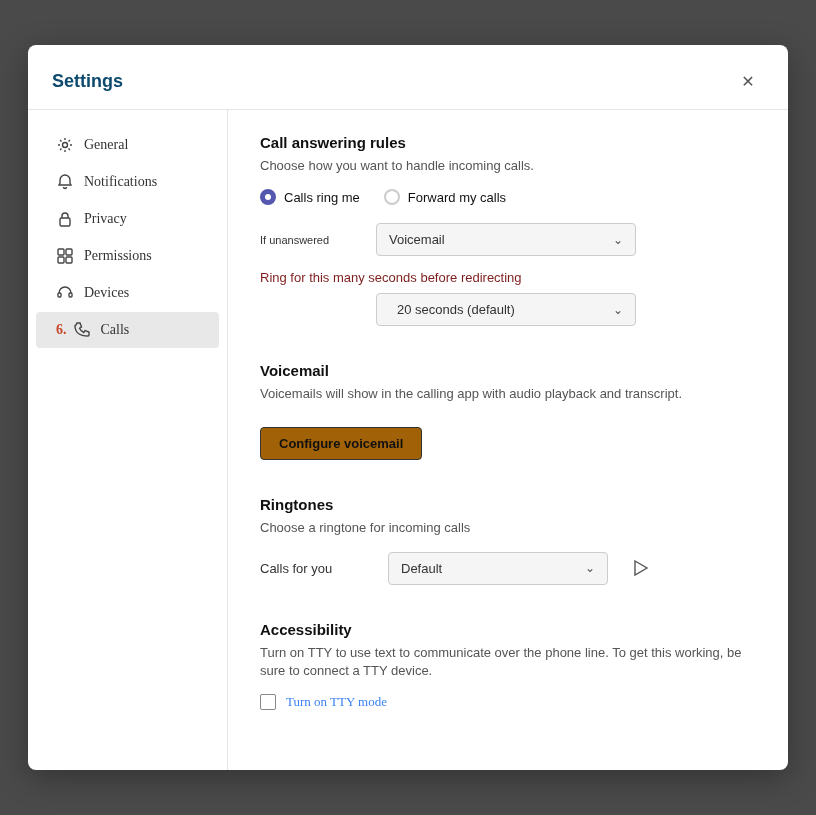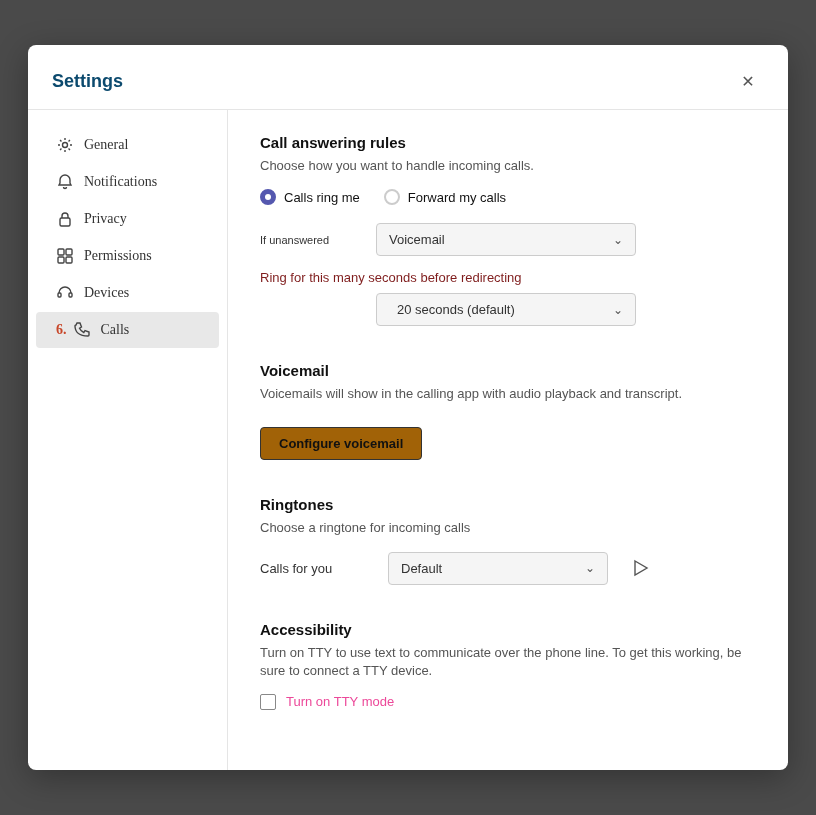--- a/index.html
+++ b/index.html
@@ -221,21 +221,22 @@
     .checkbox-box {
       width: 16px;
       height: 16px;
       border: 1.5px solid #888;
       border-radius: 2px;
       background: #fff;
       flex-shrink: 0;
     }
     .checkbox-label {
       font-size: 13px;
-      color: #ec4899;
+      color: #3b82f6;
+      font-family: Liberation Serif, serif;
     }
     svg.icon-svg {
       width: 16px;
       height: 16px;
     }
   </style>
 </head>
 <body>
 
 <div class="modal">

